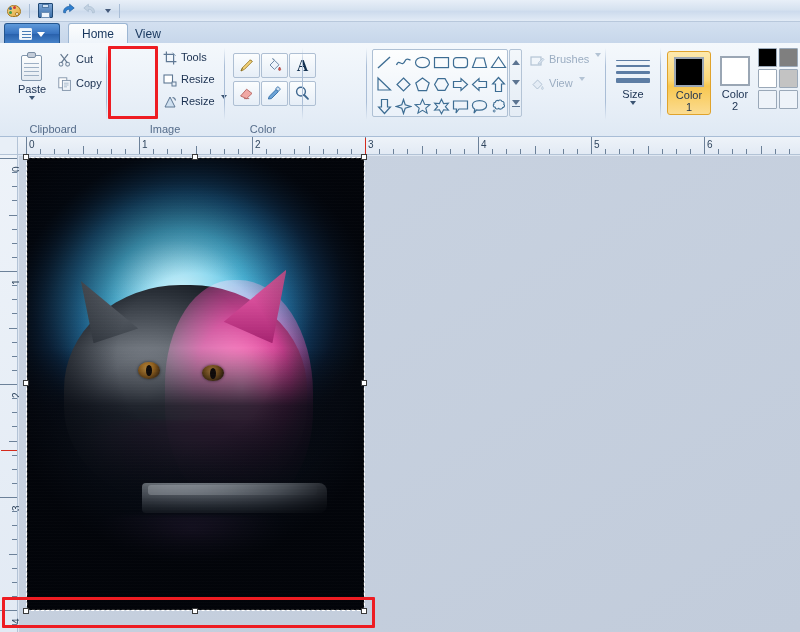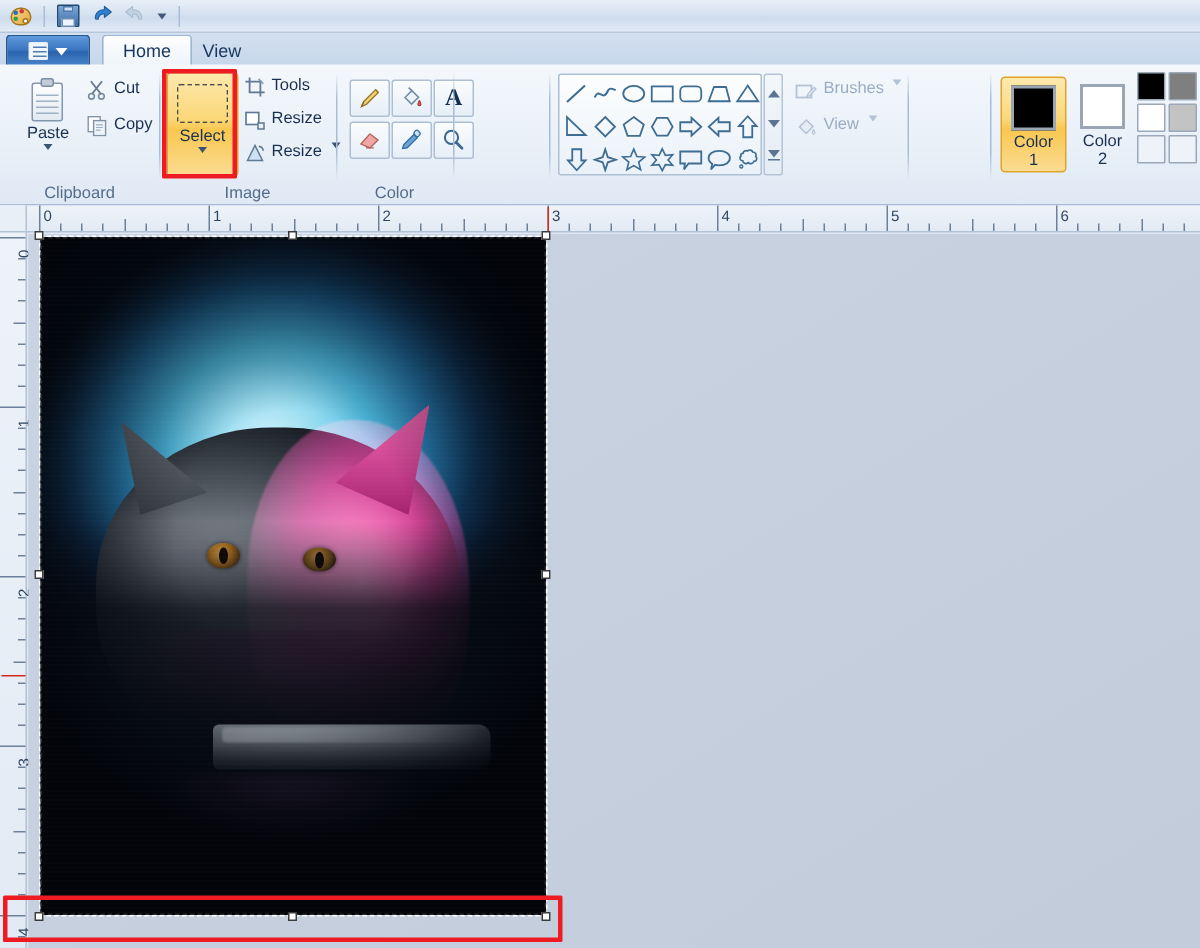--- a/index.html
+++ b/index.html
@@ -452,25 +452,20 @@
           <path d="M6 6.2h4.6M6 8h4.6M6 9.8h3" stroke="#9fb1c5" stroke-width="0.8"></path>
         </svg>
         <span>Copy</span>
       </div>
 
       <div class="group-label">Clipboard</div>
     </div>
     <div class="group-sep" style="left:106px;"></div>
 
     <div class="group" style="left:107px; width:116px;">
-      <div class="bigbtn selected" style="left:4px; top:5px; width:48px; height:70px;">
-        <div class="ico-sel" style="margin-top:4px;"></div>
-        <div class="lbl" style="margin-top:4px;">Select</div>
-        <div class="caret-dn2"></div>
-      </div>
 
       <div class="smallbtn" style="left:56px; top:8px;">
         <svg class="ico-crop" viewBox="0 0 14 14">
           <path d="M3.4 0.6v10h10" fill="none" stroke="#5f7894" stroke-width="1.2"></path>
           <path d="M0.6 3.4h10v10" fill="none" stroke="#5f7894" stroke-width="1.2"></path>
           <path d="M9.4 1.6 L12.6 4.8" stroke="#7f98b2" stroke-width="1"></path>
         </svg>
         <span>Tools</span>
       </div>
 
@@ -676,20 +671,32 @@
           <path d="M3 7.6 L7.6 3 L12 7.4 L7.4 12 Z" fill="#e5edf6" stroke="#b3c3d4" stroke-width="1"></path>
           <path d="M12.4 9.4 c1.2 1.8 1.2 3 0 3 s-1.2-1.2 0-3z" fill="#dbe6f1" stroke="#b3c3d4" stroke-width="0.7"></path>
         </svg>
         <span>View</span>
         <span style="width:0;height:0;border-left:3px solid transparent;border-right:3px solid transparent;border-top:4px solid #b3c3d4;margin-left:2px;"></span>
       </div>
 
     </div>
     <div class="group-sep" style="left:605px;"></div>
 
+    <div class="group" style="left:606px; width:54px;">
+      <div class="bigbtn" style="left:6px; top:8px; width:42px; height:66px;">
+        <div class="size-lines" style="position:relative; width:34px; margin-top:6px;">
+          <i style="height:1px;"></i>
+          <i style="height:2px;"></i>
+          <i style="height:3px;"></i>
+          <i style="height:5px;"></i>
+        </div>
+        <div class="lbl" style="margin-top:6px;">Size</div>
+        <div class="caret-dn2"></div>
+      </div>
+    </div>
     <div class="group-sep" style="left:660px;"></div>
 
     <div class="group" style="left:661px; width:139px;">
 
       <div class="colorblock selected" style="left:6px; top:8px;">
         <div class="sw" id="sw1" style="background: rgb(0, 0, 0);"></div>
         <div class="cb-l1">Color</div>
         <div class="cb-l2">1</div>
       </div>
 

